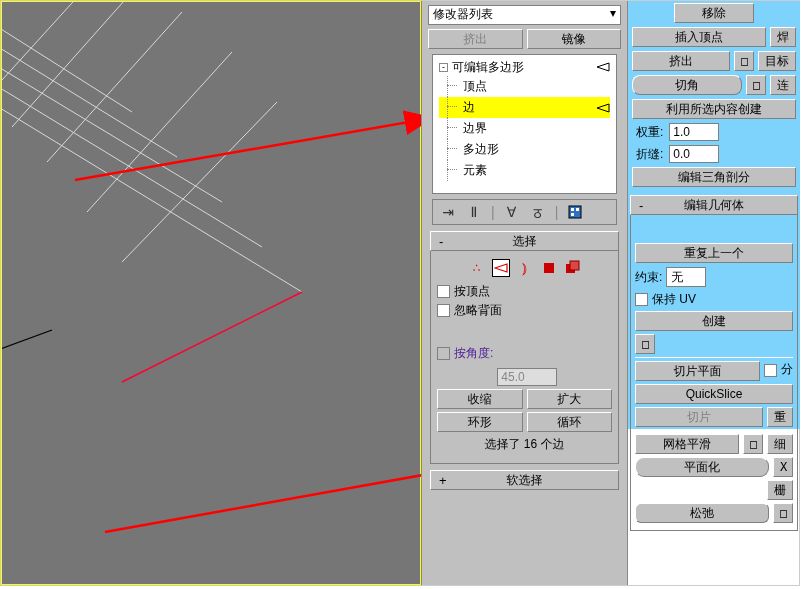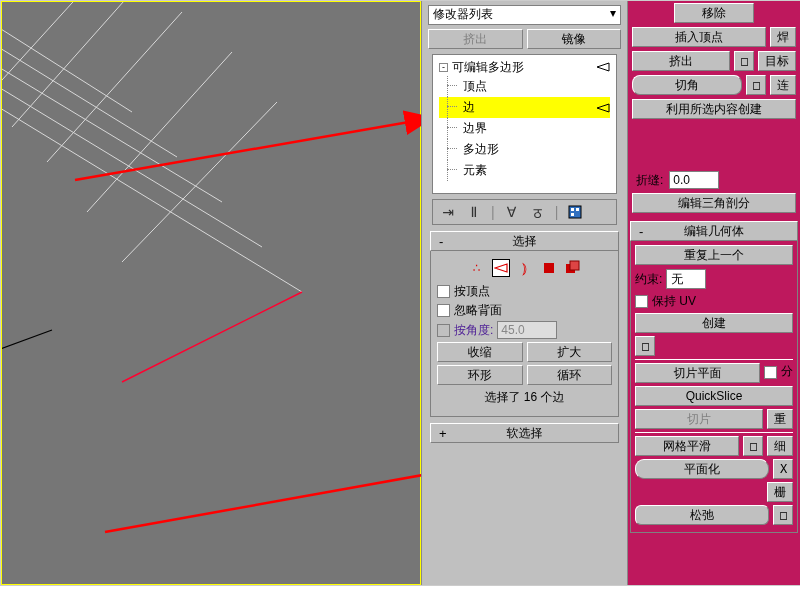--- a/index.html
+++ b/index.html
@@ -2,21 +2,21 @@
 <html><head>
 <meta charset="utf-8">
 <style>
 * { box-sizing: border-box; margin: 0; padding: 0; font-family: "SimSun", sans-serif; font-size: 12px; }
 body { background: #fff; width: 803px; height: 589px; position: relative; overflow: hidden; }
 .border { position: absolute; top: 0; left: 0; width: 800px; height: 586px; border: 1px solid #ccc; }
 .viewport { position: absolute; top: 1px; left: 1px; width: 420px; height: 584px; background: #767676; border: 1px solid #888; outline: 1px solid #ff0; outline-offset: -1px; }
 .arrow-svg { position: absolute; pointer-events: none; }
 
 .panel-a { position: absolute; top: 1px; left: 421px; width: 207px; height: 584px; background: #c0c0c0; border-left: 1px solid #888; border-right: 1px solid #888; }
-.panel-b { position: absolute; top: 1px; left: 628px; width: 172px; height: 584px; background: #be185d; }
+.panel-b { position: absolute; top: 1px; left: 628px; width: 172px; height: 428px; background: #7dd3fc; }
 
 .dropdown { margin: 4px 6px; height: 20px; background: #fff; border: 1px solid #808080; display: flex; align-items: flex-start; justify-content: space-between; padding: 0 4px; }
 .row-btns { display: flex; gap: 4px; margin: 4px 6px; }
 .btn { flex: 1; height: 20px; background: #c0c0c0; border: 1px solid #fff; border-right-color: #808080; border-bottom-color: #808080; text-align: center; line-height: 18px; cursor: pointer; }
 .btn-disabled { color: #808080; }
 .btn-small { width: 20px; height: 20px; flex: none; font-family: monospace; }
 
 .modifier-list { margin: 5px 10px; background: #fff; border: 1px solid #808080; height: 140px; padding: 4px 6px; }
 .modifier-list .root { display: flex; align-items: center; gap: 4px; }
 .modifier-list .item { padding: 2px 0 2px 24px; cursor: pointer; position: relative; }
@@ -33,21 +33,21 @@
 .rollout-head .ex { position: absolute; left: 8px; top: 1px; font-size: 13px; }
 .rollout-body { border: 1px solid #808080; border-top: none; padding: 6px; }
 
 .subobj-row { display: flex; gap: 6px; justify-content: center; align-items: center; height: 22px; margin-bottom: 4px; }
 .subobj-icon { width: 18px; height: 18px; display: flex; align-items: center; justify-content: center; }
 .edge-selected { border: 1px solid #000; background: #fff; }
 
 .chk-row { display: flex; align-items: center; gap: 4px; margin: 2px 0; }
 .chk { width: 13px; height: 13px; background: #fff; border: 1px solid #808080; display: inline-block; }
 .spin { width: 60px; height: 18px; background: #fff; border: 1px solid #808080; padding: 0 3px; line-height: 16px; display: inline-block; }
-.spin-dis { background: #ddd; color: #888; }
+.spin-dis { background: #ddd; color: #888; margin-top: 47px; }
 .row2 { display: flex; gap: 4px; margin: 3px 0; }
 .row2 .btn { flex: 1; }
 .sel-info { text-align: center; margin: 4px 0; }
 
 
 .pb { padding: 2px 4px; }
 .btn-r { height: 20px; background: #c0c0c0; border: 1px solid #fff; border-right-color: #808080; border-bottom-color: #808080; text-align: center; line-height: 18px; cursor: pointer; display: inline-block; padding: 0 6px; }
 .spin-r { width: 50px; height: 18px; background: #fff; border: 1px solid #808080; padding: 0 3px; line-height: 16px; display: inline-block; }
 .hr { height: 1px; background: #808080; border-bottom: 1px solid #fff; margin: 3px 0; }
 .combo { height: 20px; background: #fff; border: 1px solid #808080; padding: 0 4px; display: inline-flex; align-items: center; width: 40px; }
@@ -214,35 +214,39 @@
     <span class="btn-r">目标</span>
   </div>
   <div class="pb" style="display:flex; gap:4px;">
     <span class="btn-r" style="flex:1;border-radius:8px;">切角</span>
     <span class="btn-r btn-small">□</span>
     <span class="btn-r">连</span>
   </div>
   <div class="pb" style="text-align:center;">
     <span class="btn-r" style="width:100%;">利用所选内容创建</span>
   </div>
-  <div class="pb" style="display:flex; align-items:center; gap:6px; padding-left:8px;margin-top:48px;">
+  <div class="pb" style="display:flex; align-items:center; gap:6px; padding-left:8px;">
+    <span>权重:</span>
+    <span class="spin-r">1.0</span>
+  </div>
+  <div class="pb" style="display:flex; align-items:center; gap:6px; padding-left:8px;">
     <span>折缝:</span>
     <span class="spin-r">0.0</span>
   </div>
   <div class="pb" style="display:flex; gap:4px;">
     <span class="btn-r" style="flex:1;">编辑三角剖分</span>
   </div>
 
   <div class="rollout" style="margin:6px 2px;">
     <div class="rollout-head">
       <span class="ex">-</span>
       <span>编辑几何体</span>
     </div>
     <div class="rollout-body" style="padding:4px;">
-      <div style="text-align:center;"><span class="btn-r" style="width:100%;">重复上一个</span></div>
+      <div style="text-align:center;margin-top:24px;"><span class="btn-r" style="width:100%;">重复上一个</span></div>
       <div style="display:flex;align-items:center;gap:4px;margin:4px 0;">
         <span>约束:</span>
         <span class="combo">
             <span>无</span>
           </span>
       </div>
       <div class="chk-row">
           <span class="chk"></span>
           <span>保持 UV</span>
         </div>

